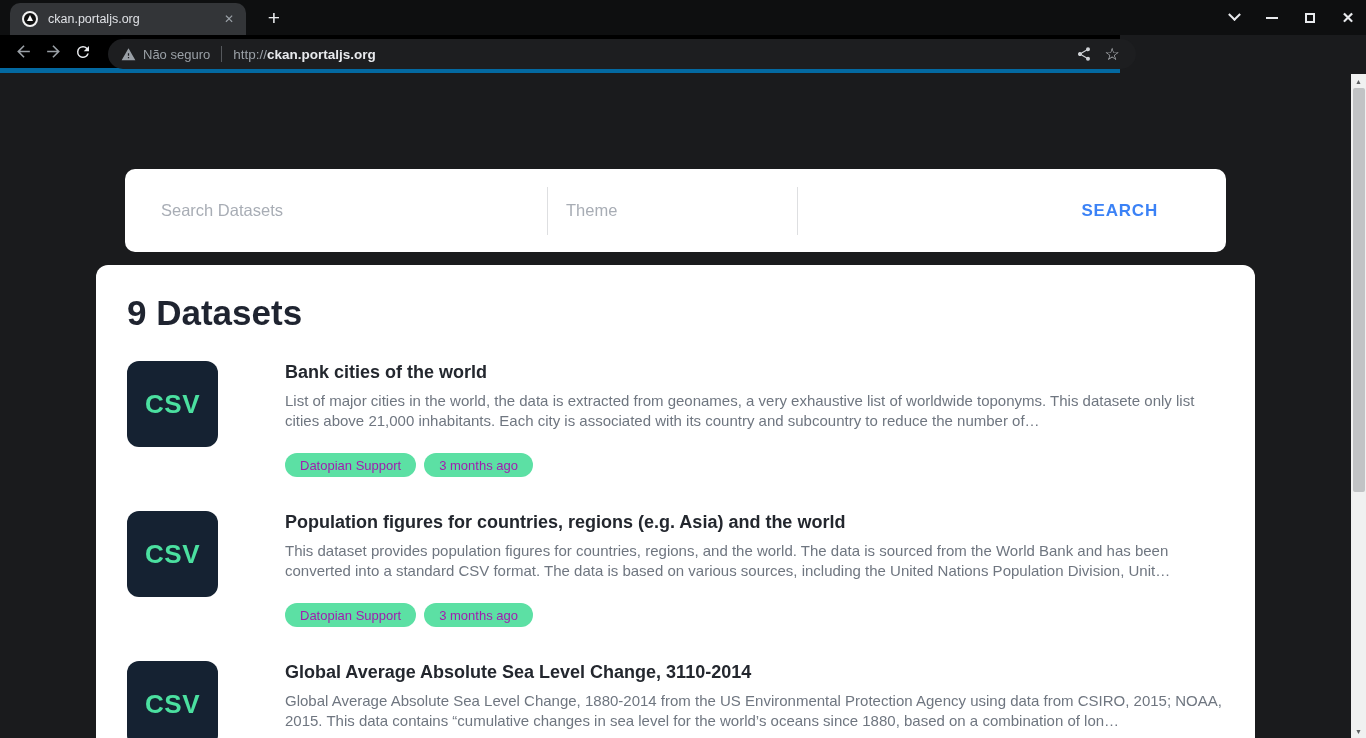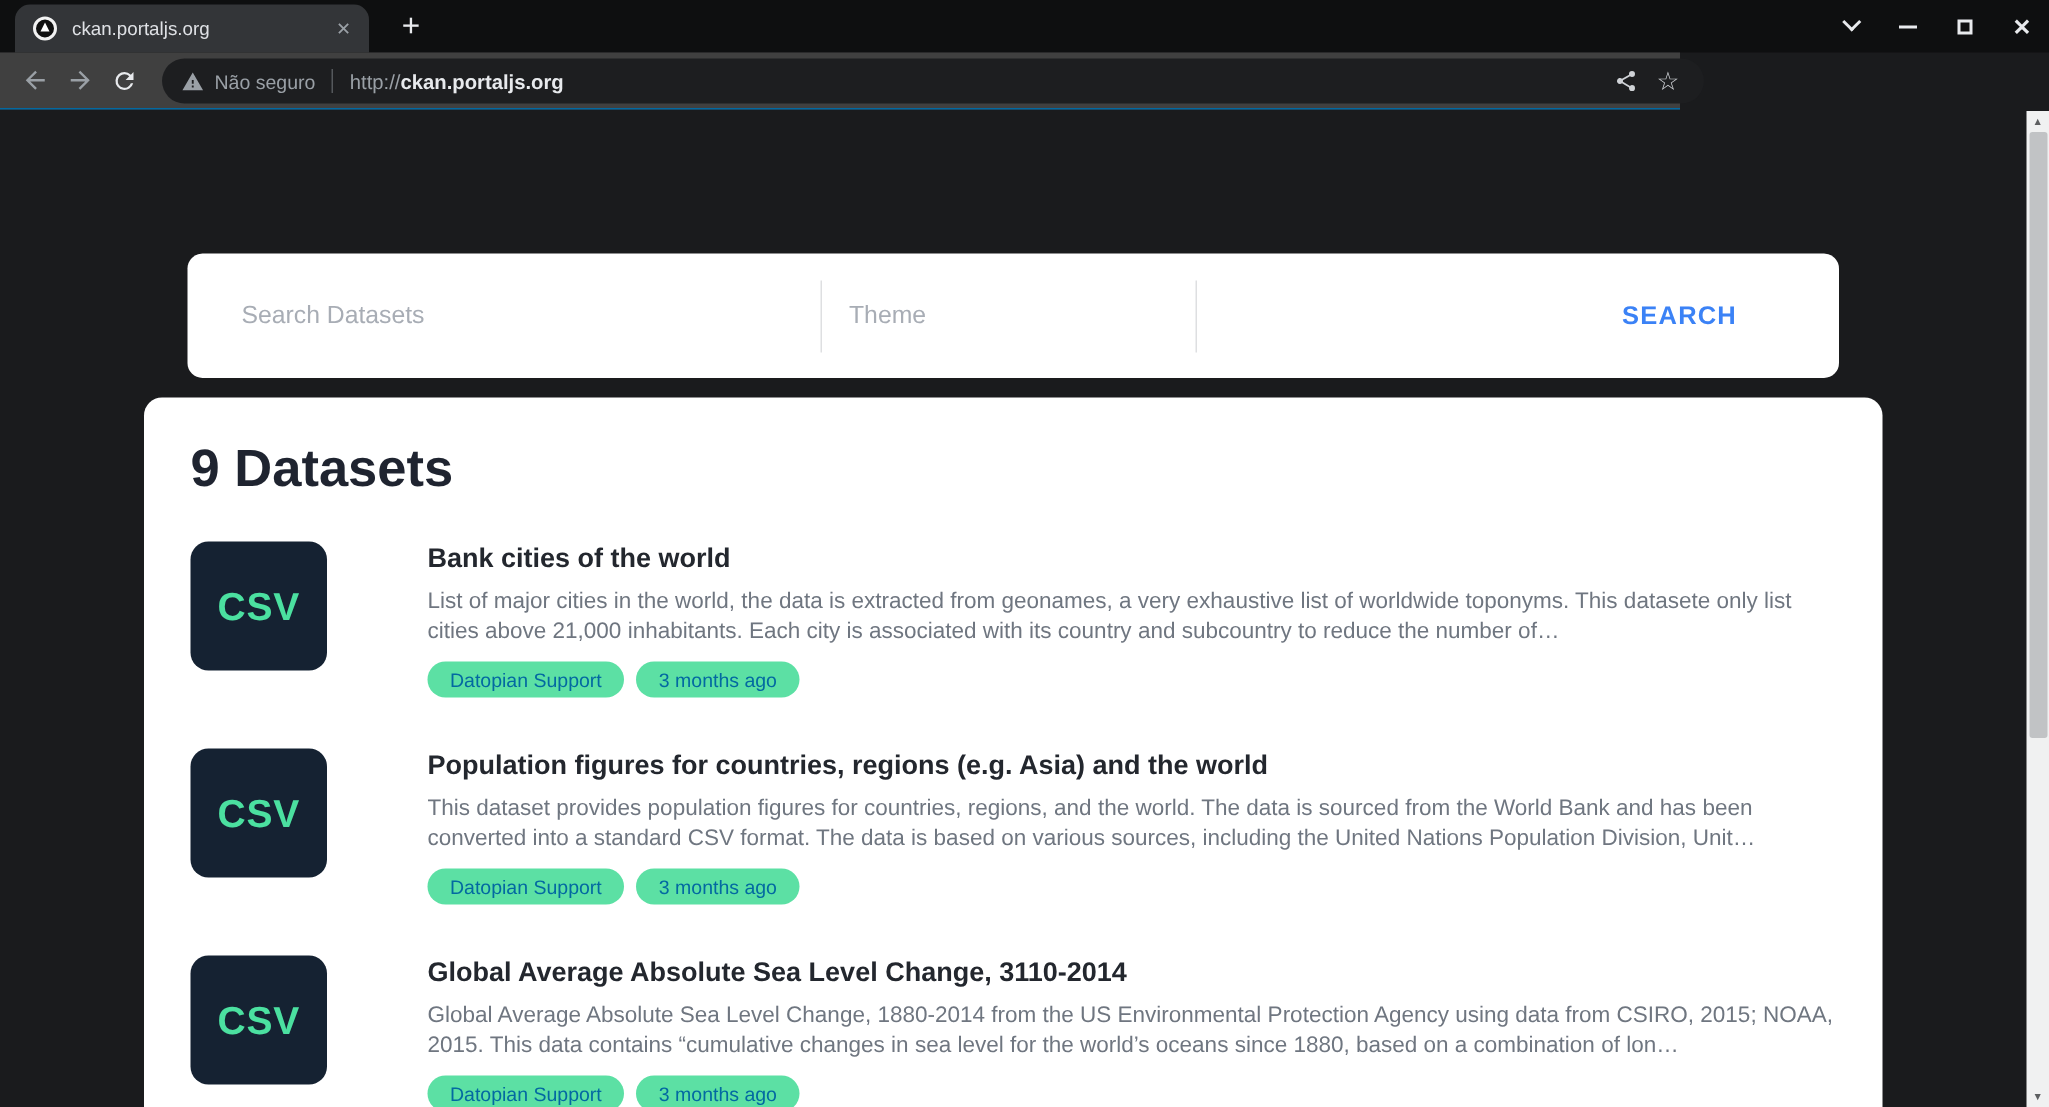--- a/index.html
+++ b/index.html
@@ -27,22 +27,22 @@
   .wc { width:24px; height:24px; display:flex; align-items:center; justify-content:center; }
   .chev { width:9px; height:9px; border-right:2px solid #e8eaed; border-bottom:2px solid #e8eaed;
           transform:rotate(45deg) translate(-2px,-2px); }
   .mini { width:12px; height:2px; background:#e8eaed; }
   .restore { position:relative; width:10px; height:10px; border:2px solid #e8eaed; background:#0e0f10; }
   .restore::before { content:""; position:absolute; left:2px; top:-6px; width:10px; height:10px;
                      border:2px solid #e8eaed; z-index:-1; }
   .wclose { color:#e8eaed; font-size:15px; font-weight:700; }
 
   
-  .toolbar { position:absolute; top:35px; left:0; width:1120px; height:38px; background:#404040;
-             border-bottom:1px solid #0369a1; display:flex; align-items:center; }
+  .toolbar { position:absolute; top:35px; left:0; width:1120px; height:38px; background:#000000;
+             border-bottom:5px solid #0369a1; display:flex; align-items:center; }
   .navbtn { width:30px; height:30px; display:flex; align-items:center; justify-content:center; flex:none; }
   .navbtn svg { display:block; }
   .omnibox { position:absolute; left:108px; top:4px; width:1028px; height:30px; background:#1d1e20;
              border-radius:15px; display:flex; align-items:center; padding:0 10px 0 13px; }
   .sec-label { color:#9aa0a6; font-size:13px; margin-left:7px; }
   .url-sep { width:1px; height:16px; background:#55585c; margin:0 11px; }
   .url { font-size:13.5px; white-space:nowrap; }
   .url .proto { color:#9aa0a6; }
   .url .host { color:#e8eaed; font-weight:600; }
   .omni-spacer { flex:1; }
@@ -100,22 +100,22 @@
            border-radius:12px 12px 0 0; padding:28px 31px 0 31px; overflow:hidden; }
   .heading { font-size:35px; font-weight:800; color:#1f2430; line-height:40px; margin-bottom:28px; }
   .ds-item { display:flex; margin-bottom:34px; }
   .ds-icon { width:91px; height:86px; flex:none; background:#152232; border-radius:12px;
              display:flex; align-items:center; justify-content:center; margin-right:67px;
              color:#4be0a0; font-size:26px; font-weight:800; letter-spacing:0.5px; }
   .ds-content { flex:1; max-width:937px; padding-top:0; }
   .ds-title { font-size:18px; font-weight:700; color:#23272e; line-height:23px; margin-bottom:7px; }
   .ds-desc { font-size:15px; color:#6f7680; line-height:20px; max-height:41px; overflow:hidden; }
   .ds-badges { display:flex; gap:8px; margin-top:10px; }
-  .badge { background:#5ce0a4; color:#0369a1; font-size:13px; line-height:1;
-           padding:5.5px 15px; border-radius:12px; white-space:nowrap; }
+  .badge { background:#5ce0a4; color:#a21caf; font-size:13px; line-height:1;
+           padding:5.5px 15px; border-radius:12px; white-space:nowrap;margin-top:12px; }
 </style>
 </head>
 <body>
 
 <div class="viewport">
 
   <div class="tabstrip">
     <div class="tab">
       <span class="favicon"></span>
       <span class="tab-title">ckan.portaljs.org</span>

